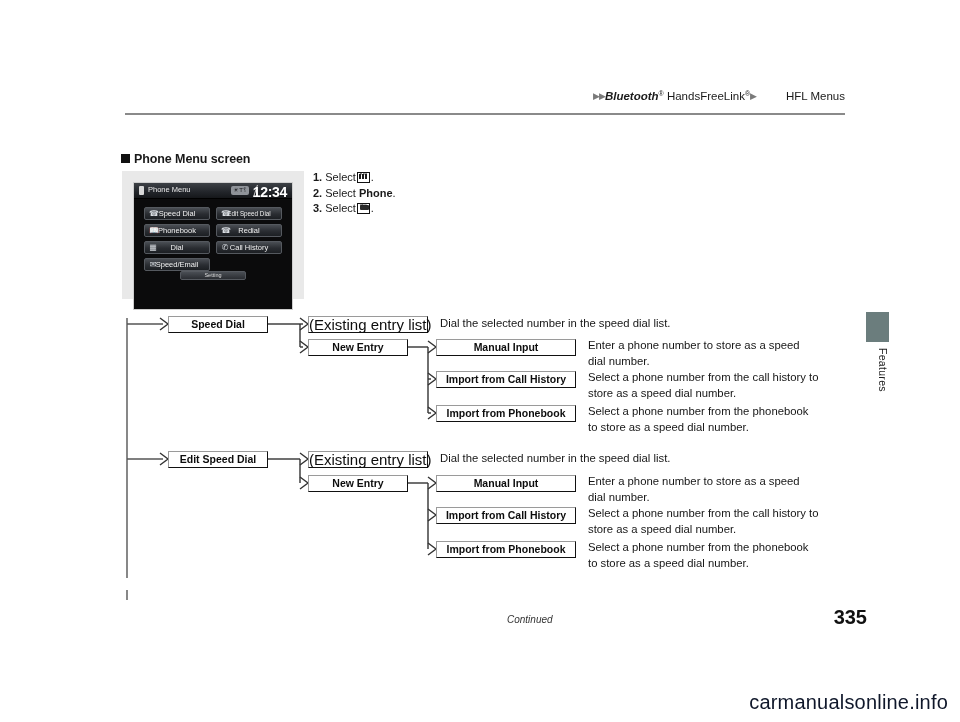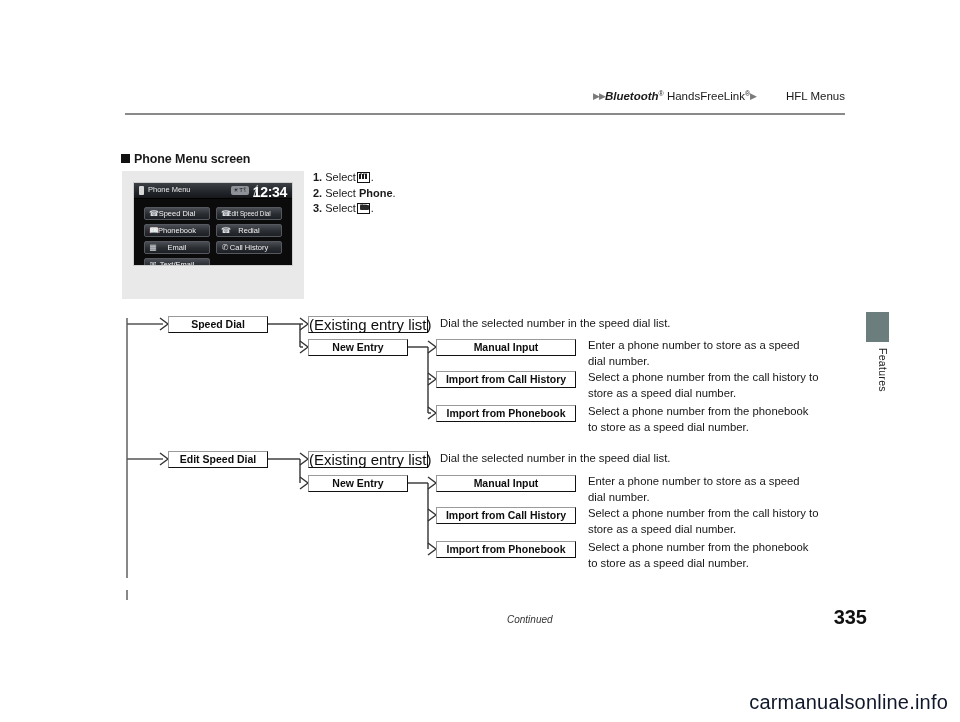--- a/index.html
+++ b/index.html
@@ -77,21 +77,21 @@
     top: 171px;
     width: 182px;
     height: 128px;
     background: #e9e9e9;
   }
   #nav-screen {
     position: absolute;
     left: 11px;
     top: 11px;
     width: 160px;
-    height: 84px;
+    height: 128px;
     background: #0b0b0c;
     border: 1px solid #cfcfcf;
     box-sizing: border-box;
     overflow: hidden;
   }
   #nav-statusbar {
     position: absolute;
     left: 0; top: 0;
     width: 100%;
     height: 16px;
@@ -359,30 +359,30 @@
         <span class="ic">📖</span>
         <span class="lbl">Phonebook</span>
       </div>
       <div class="nav-btn col-r row2">
         <span class="ic">☎</span>
         <span class="lbl">Redial</span>
       </div>
 
       <div class="nav-btn col-l row3">
         <span class="ic">▦</span>
-        <span class="lbl">Email</span>
+        <span class="lbl">Dial</span>
       </div>
       <div class="nav-btn col-r row3">
         <span class="ic">✆</span>
         <span class="lbl">Call History</span>
       </div>
 
       <div class="nav-btn col-l row4">
         <span class="ic">✉</span>
-        <span class="lbl">Text/Email</span>
+        <span class="lbl">Speed/Email</span>
       </div>
 
       <div id="nav-setting">
         <span>Setting</span>
       </div>
     </div>
 
   </div>
 </div>
 

